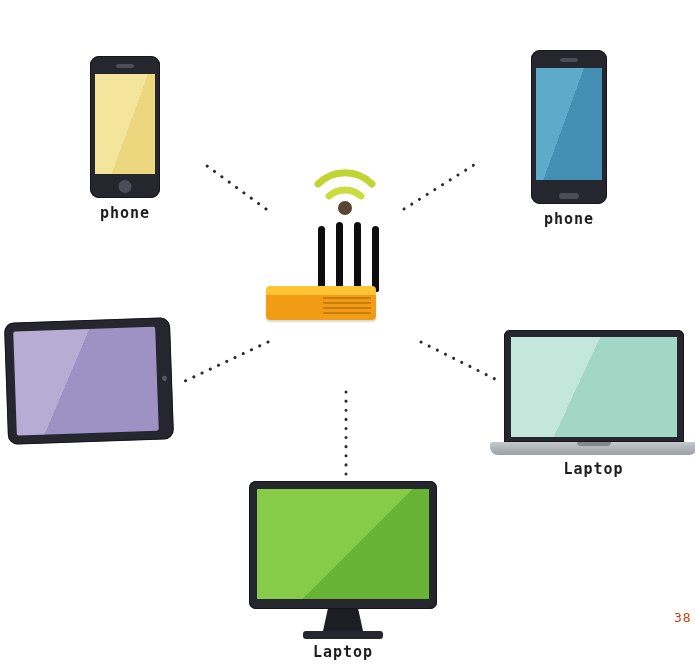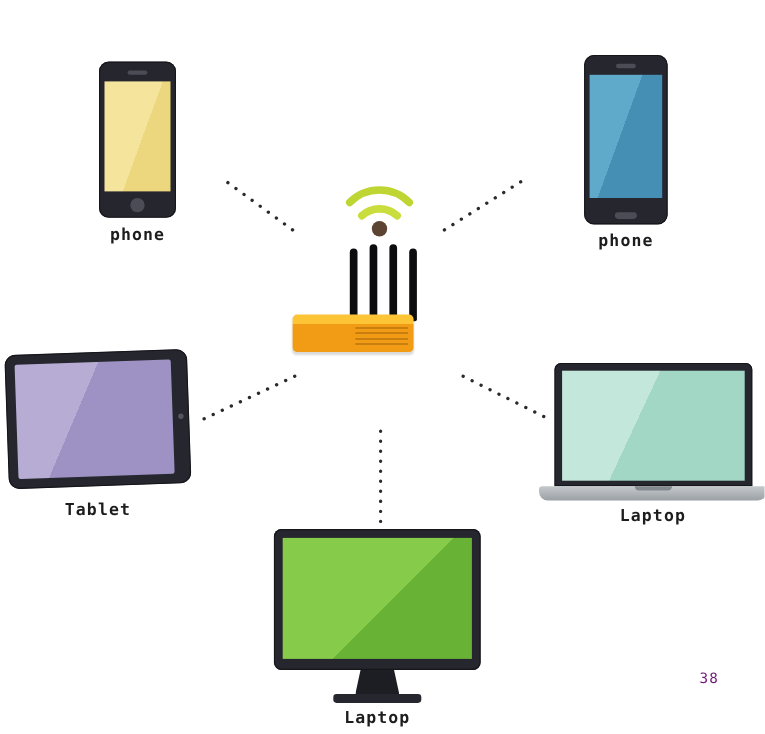--- a/index.html
+++ b/index.html
@@ -80,21 +80,21 @@
   .router-body{position:absolute;left:0;top:66px;width:110px;height:34px;
     background:linear-gradient(180deg,#fdc435 0 26%,#f29c15 26%);
     border-radius:4px;box-shadow:0 2px 2px rgba(0,0,0,.15);}
   .router-body::after{content:"";position:absolute;right:5px;top:11px;width:48px;height:18px;
     background:repeating-linear-gradient(180deg,#c97f10 0 2px,transparent 2px 5px);}
 
   
   #wifi-signal{position:absolute;left:310px;top:156px;width:70px;height:60px;}
 
   
-  #watermark{position:absolute;left:636px;top:610px;font-size:13px;color:#701a75;
+  #watermark{position:absolute;left:674px;top:610px;font-size:13px;color:#c2410c;
     letter-spacing:1px;}
 </style>
 </head>
 <body>
 
 <div class="stage">
 
   <svg id="lines" viewBox="0 0 695 667" xmlns="http://www.w3.org/2000/svg">
     <g stroke="#2b2b2b" stroke-width="3" stroke-linecap="round" stroke-dasharray="0.1 9" fill="none">
       <line x1="266" y1="209" x2="203" y2="163"></line>
@@ -135,21 +135,20 @@
       <div class="phone-home bar"></div>
     </div>
     <div class="label">phone</div>
   </div>
 
   <div class="device" id="tablet">
     <div class="tablet-body">
       <div class="tablet-screen"></div>
       <div class="tablet-cam"></div>
     </div>
-    <div class="label">Tablet</div>
   </div>
 
   <div class="device" id="laptop">
     <div class="laptop-screen">
       <div class="laptop-display"></div>
     </div>
     <div class="laptop-base"></div>
     <div class="label">Laptop</div>
   </div>
 

